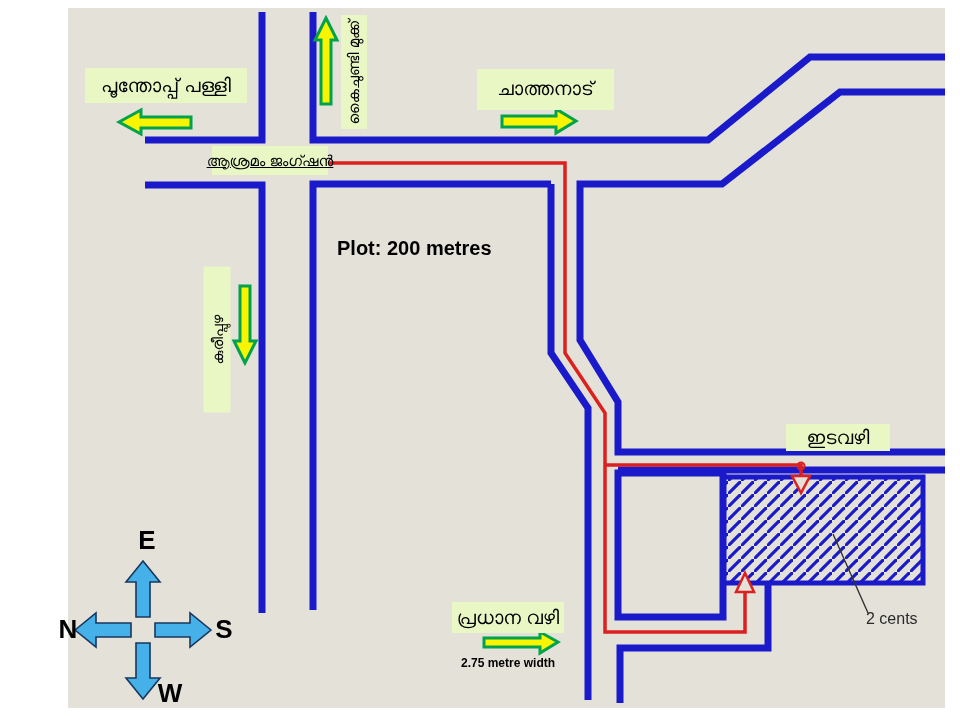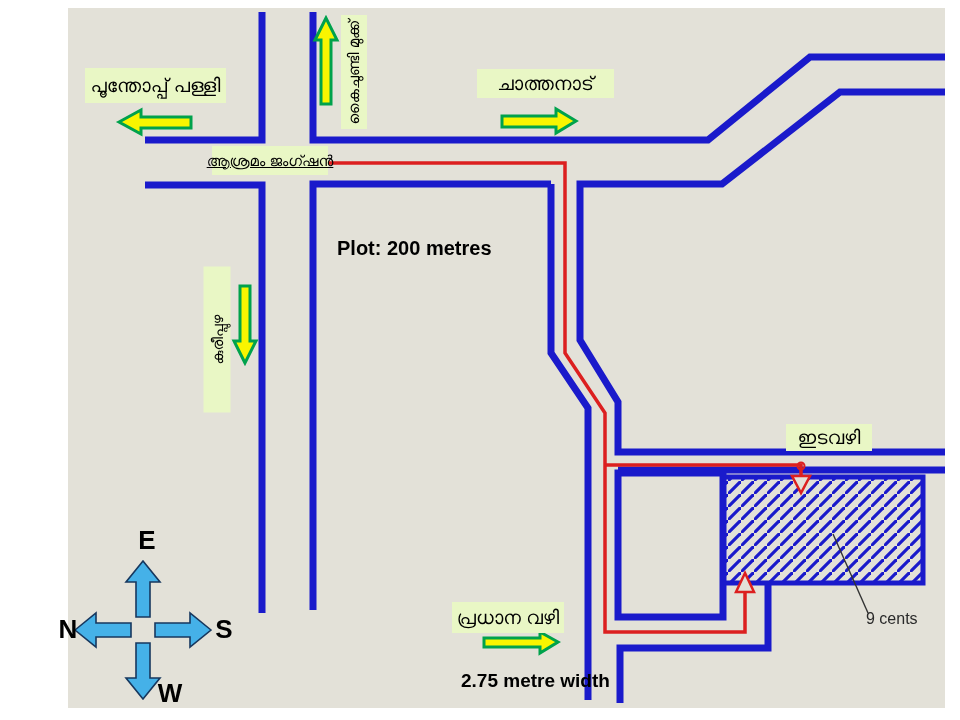--- a/index.html
+++ b/index.html
@@ -22,21 +22,21 @@
   .leader{stroke:var(--leader,#333333);stroke-width:1.4;fill:none;}
   .lbl{
     position:absolute;display:flex;align-items:center;justify-content:center;
     background:var(--label-bg,#e9f7c5);color:var(--text,#000);
     font-size:19px;white-space:nowrap;
   }
   .lbl.small{font-size:15px;text-decoration:underline;}
   .lbl.vert{transform:rotate(-90deg);}
   .plain{position:absolute;color:var(--text,#000);white-space:nowrap;}
   .note-distance{left:337px;top:233px;font-size:20px;font-weight:bold;line-height:31px;}
-  .note-width{left:461px;top:670px;font-size:19px;font-weight:bold;}
+  .note-width{left:461px;top:656px;font-size:12px;font-weight:bold;}
   .note-plot{left:866px;top:610px;font-size:16px;color:#2a2a2a;}
   .compass-letter{
     position:absolute;width:30px;height:30px;display:flex;align-items:center;justify-content:center;
     font-size:26px;font-weight:bold;color:var(--text,#000);
   }
 </style>
 </head>
 <body style="--page-bg: #ffffff; --map-bg: #e3e1d8; --road: #1a1acb; --route: #dc1f1f; --label-bg: #e9f7c5; --arrow-fill: #f9f500; --arrow-stroke: #00a24c; --compass-fill: #45b1e8; --compass-stroke: #17375e; --leader: #333333; --text: #000000;">
 
 <div class="map-bg"></div>
@@ -72,38 +72,38 @@
   <polygon class="yarrow" points="558,642 540,632 540,638 484,638 484,647 540,647 540,653"></polygon>
 
   <polygon class="carrow" points="143,561 126,582 136,582 136,617 150,617 150,582 160,582"></polygon>
   <polygon class="carrow" points="143,699 126,678 136,678 136,643 150,643 150,678 160,678"></polygon>
   <polygon class="carrow" points="75,630 96,613 96,623 131,623 131,637 96,637 96,647"></polygon>
   <polygon class="carrow" points="211,630 190,613 190,623 155,623 155,637 190,637 190,647"></polygon>
 
   <path class="leader" d="M868,613 L833,534"></path>
 </svg>
 
-<div class="lbl" style="left:85px;top:68px;width:141px;height:35px;">പൂന്തോപ്പ് പള്ളി</div>
+<div class="lbl" style="left:85px;top:68px;width:162px;height:35px;">പൂന്തോപ്പ് പള്ളി</div>
 
 <div class="lbl vert" style="left:297px;top:59px;width:114px;height:26px;font-size:15px;">കൈചുണ്ടി മുക്ക്</div>
 
-<div class="lbl" style="left:477px;top:69px;width:137px;height:29px;">ചാത്തനാട്</div>
+<div class="lbl" style="left:477px;top:69px;width:137px;height:41px;font-family:Liberation Mono, monospace;">ചാത്തനാട്</div>
 
 <div class="lbl small" style="left:212px;top:146px;width:116px;height:29px;">ആശ്രമം ജംഗ്ഷൻ</div>
 
 <div class="lbl vert" style="left:144px;top:326px;width:146px;height:27px;font-size:15px;">കുരീപ്പുഴ</div>
 
-<div class="lbl" style="left:786px;top:424px;width:86px;height:27px;">ഇടവഴി</div>
+<div class="lbl" style="left:786px;top:424px;width:104px;height:27px;">ഇടവഴി</div>
 
 <div class="lbl" style="left:452px;top:602px;width:112px;height:31px;">പ്രധാന വഴി</div>
 
 <div class="plain note-distance">
   <div>Plot: 200 metres</div>
 </div>
 
 <div class="plain note-width">2.75 metre width</div>
 
-<div class="plain note-plot">9 cents</div>
+<div class="plain note-plot">2 cents</div>
 
 <div class="compass-letter" style="left:132px;top:525px;">E</div>
 <div class="compass-letter" style="left:53px;top:614px;">N</div>
 <div class="compass-letter" style="left:209px;top:614px;">S</div>
 <div class="compass-letter" style="left:155px;top:678px;">W</div>
 
 </body></html>

